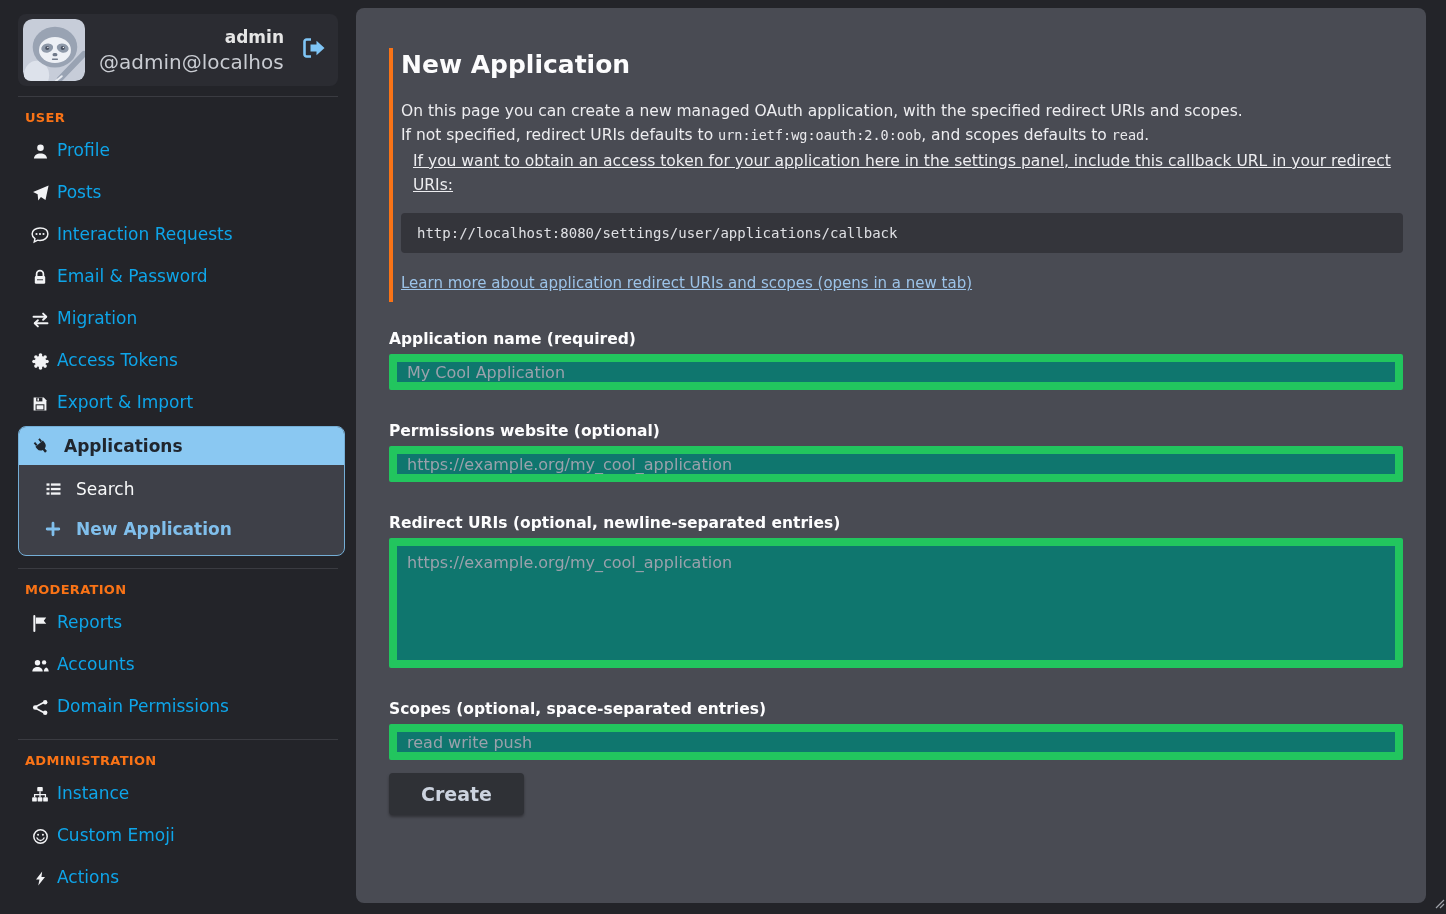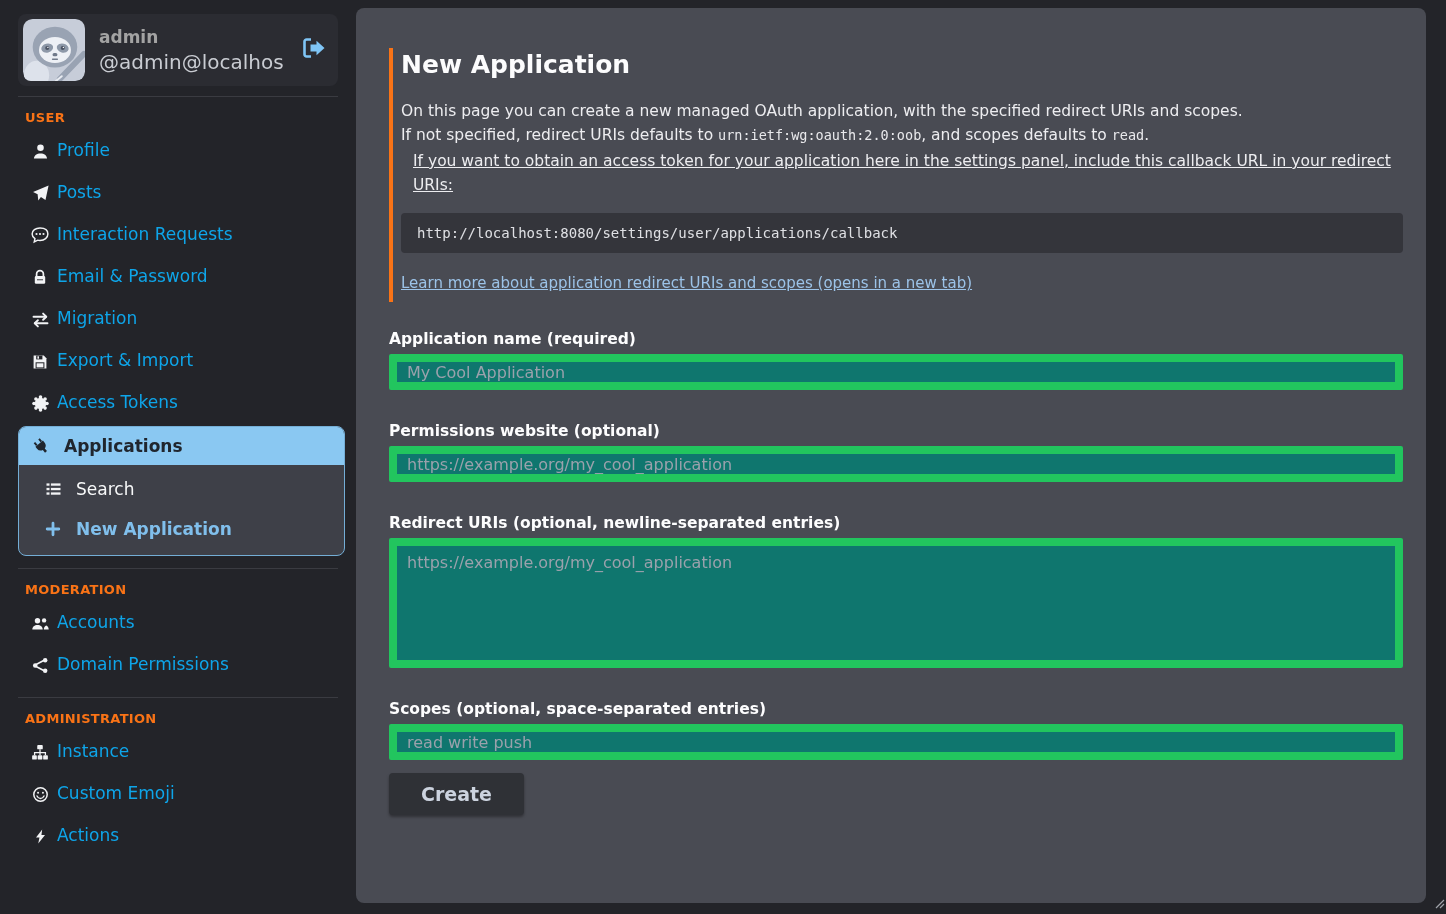--- a/index.html
+++ b/index.html
@@ -11,21 +11,21 @@
     color:#f4f4f6;
   }
   
   .sidebar { position:absolute; left:0; top:0; width:356px; height:914px; background:#232429; }
   .user-card {
     margin:14px 18px 0 18px; height:72px; background:#2b2c32; border-radius:8px;
     display:flex; align-items:center; padding:5px 8px 5px 5px; gap:14px;
   }
   .avatar { width:62px; height:62px; border-radius:8px; overflow:hidden; flex:0 0 auto; }
   .uc-text { flex:1 1 auto; min-width:0; }
-  .uc-name { font-weight:700; font-size:17px; color:#a3a3a3; margin-bottom:3px; }
+  .uc-name { font-weight:700; font-size:17px; color:#e5e5e5; margin-bottom:3px;text-align:right; }
   .uc-handle { font-size:20px; color:#c9ccd2; white-space:nowrap; overflow:hidden; }
   .uc-logout { flex:0 0 auto; padding:2px 4px; cursor:pointer; }
   .card-divider { border:none; border-top:1px solid #3a3b41; margin:10px 18px 0 18px; }
   .section-divider { border:none; border-top:1px solid #3a3b41; margin:12px 18px 0 18px; }
   .nav-header {
     color:#f97316; font-weight:700; font-size:13px; letter-spacing:.3px;
     padding:13px 25px 4px 25px;
   }
   .nav-item {
     display:flex; align-items:flex-end; gap:7px;
@@ -176,46 +176,46 @@
           <path d="M11.6 1.6 14.8 4.7 11.6 7.8"></path>
         <path d="M16 11.3H3.5"></path>
           <path d="M6.4 8.2 3.2 11.3 6.4 14.4"></path>
       </svg>
     </span>
     <span>Migration</span>
   </div>
 
   <div class="nav-item">
     <span class="icon">
-      <svg width="16" height="16" viewBox="0 0 16 16">
-        <path d="M1.6 1.6h10.2l2.6 2.6v10.2H1.6z" fill="#f2f3f5"></path>
-        <rect x="4.2" y="1.6" width="6.2" height="3.8" fill="#232429"></rect>
-        <rect x="5.4" y="2.3" width="1.6" height="2.4" fill="#f2f3f5"></rect>
-        <rect x="3.6" y="8.3" width="8.8" height="6.1" fill="#232429"></rect>
-        <rect x="4.6" y="9.3" width="6.8" height="4.1" fill="#f2f3f5"></rect>
-      </svg>
-    </span>
-    <span>Export &amp; Import</span>
-  </div>
-
-  <div class="nav-item">
-    <span class="icon">
       <svg width="17" height="17" viewBox="0 0 16 16" fill="#f2f3f5">
         <circle cx="8" cy="8" r="5.4"></circle>
         <circle cx="8" cy="1.9" r="1.7"></circle>
           <circle cx="12.3" cy="3.7" r="1.7"></circle>
           <circle cx="14.1" cy="8" r="1.7"></circle>
         <circle cx="12.3" cy="12.3" r="1.7"></circle>
           <circle cx="8" cy="14.1" r="1.7"></circle>
           <circle cx="3.7" cy="12.3" r="1.7"></circle>
         <circle cx="1.9" cy="8" r="1.7"></circle>
           <circle cx="3.7" cy="3.7" r="1.7"></circle>
       </svg>
     </span>
     <span>Access Tokens</span>
+  </div>
+
+  <div class="nav-item">
+    <span class="icon">
+      <svg width="16" height="16" viewBox="0 0 16 16">
+        <path d="M1.6 1.6h10.2l2.6 2.6v10.2H1.6z" fill="#f2f3f5"></path>
+        <rect x="4.2" y="1.6" width="6.2" height="3.8" fill="#232429"></rect>
+        <rect x="5.4" y="2.3" width="1.6" height="2.4" fill="#f2f3f5"></rect>
+        <rect x="3.6" y="8.3" width="8.8" height="6.1" fill="#232429"></rect>
+        <rect x="4.6" y="9.3" width="6.8" height="4.1" fill="#f2f3f5"></rect>
+      </svg>
+    </span>
+    <span>Export &amp; Import</span>
   </div>
 
   <div class="apps-group">
     <div class="apps-head">
       <span class="icon">
         <svg width="17" height="17" viewBox="0 0 16 16">
           <g transform="rotate(-40 8 8)" stroke="#20262e" fill="#20262e">
             <path d="M5.2 1v3.4M10.8 1v3.4" stroke-width="1.8" fill="none"></path>
             <path d="M3.4 4.6h9.2v2.3a4.6 4.6 0 0 1-3.4 4.45V14.6H6.8v-3.25A4.6 4.6 0 0 1 3.4 6.9z" stroke="none"></path>
           </g>
@@ -244,20 +244,29 @@
           </svg>
         </span>
         <span>New Application</span>
       </div>
     </div>
   </div>
 
   <hr class="section-divider">
   <div class="nav-header">MODERATION</div>
 
+  <div class="nav-item">
+    <span class="icon">
+      <svg width="17" height="17" viewBox="0 0 16 16" fill="#f2f3f5">
+        <path d="M2.2 1v14" stroke="#f2f3f5" stroke-width="1.9" stroke-linecap="round"></path>
+        <path d="M3.6 2.3h9.8l-2.3 3 2.3 3H3.6z"></path>
+      </svg>
+    </span>
+    <span>Reports</span>
+  </div>
 
   <div class="nav-item">
     <span class="icon">
       <svg width="19" height="16" viewBox="0 0 18 16" fill="#f2f3f5">
         <circle cx="6" cy="4.8" r="2.7"></circle>
           <circle cx="12.6" cy="4.4" r="2.2"></circle>
         <path d="M.8 13.6c0-2.9 2.3-4.6 5.2-4.6s5.2 1.7 5.2 4.6z"></path>
         <path d="M12.3 13.6c0-2 .9-3.6 2.3-4.2 1.6.5 2.6 2.1 2.6 4.2z"></path>
       </svg>
     </span>

